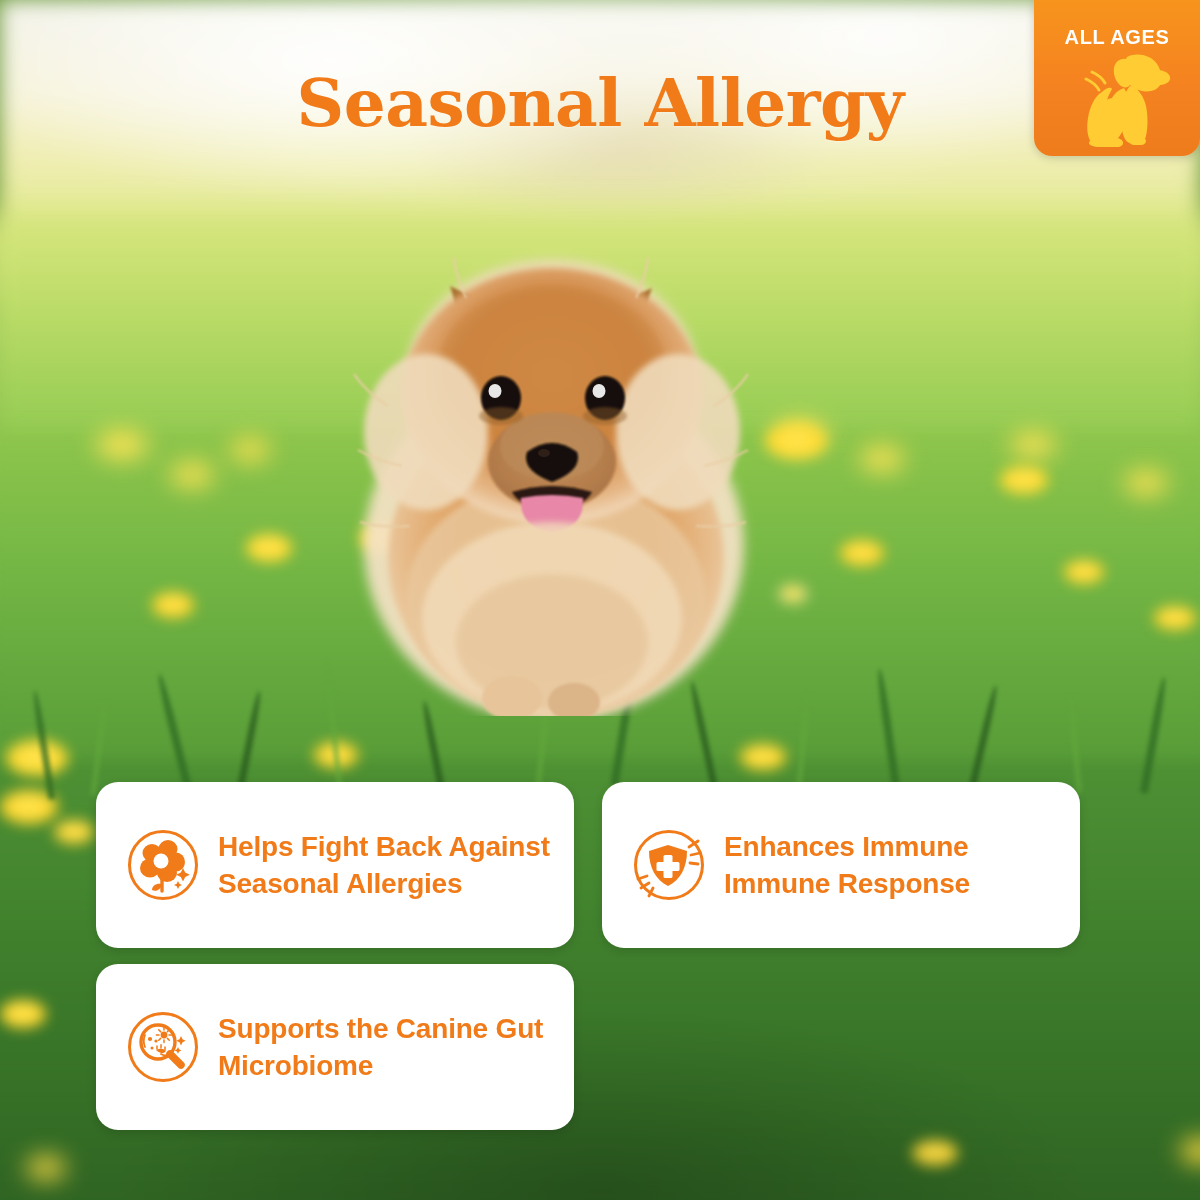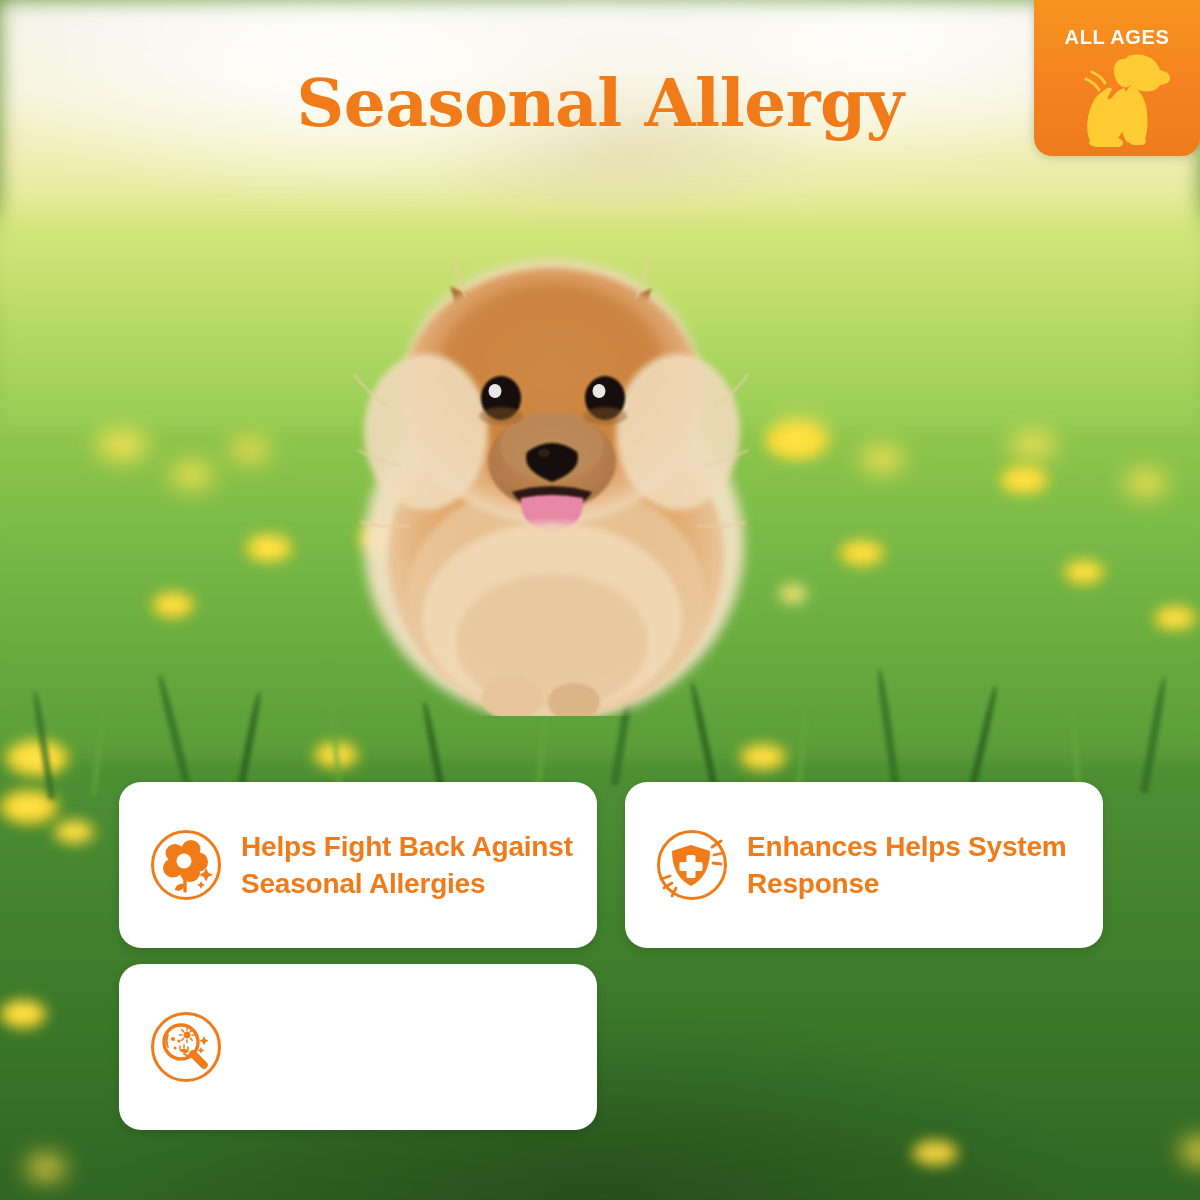--- a/index.html
+++ b/index.html
@@ -89,21 +89,21 @@
     font-family:"DejaVu Serif","Liberation Serif",serif;
     font-weight:bold; color:#F07B18; font-size:66px; line-height:82px;
     letter-spacing:-0.5px;
     text-shadow:0 1px 2px rgba(255,255,255,0.35);
   }
   #headline .l1 { display:block; }
   #headline .l2 { display:block; }
 
   
   #cards {
-    position:absolute; left:119px; top:782px; width:984px; height:348px;
+    position:absolute; left:96px; top:782px; width:984px; height:348px;
     display:grid; grid-template-columns:478px 478px; grid-template-rows:166px 166px;
     column-gap:28px; row-gap:16px;
   }
   .card {
     background:#ffffff; border-radius:22px;
     box-shadow:0 3px 10px rgba(0,0,0,0.14);
     display:flex; align-items:center; padding:0 14px 0 30px;
   }
   .card .ico { flex:0 0 auto; width:74px; height:74px; margin-right:18px; }
   .card .txt {
@@ -328,21 +328,21 @@
         <g stroke="#F07B18" stroke-width="2.8" stroke-linecap="round" fill="none">
           <path d="M57 19 L66 13"></path>
           <path d="M59 27 L68 25"></path>
           <path d="M58 35 L66 36"></path>
           <path d="M17 55 L9 60"></path>
           <path d="M15 48 L6 51"></path>
           <path d="M21 60 L17 68"></path>
         </g>
       </svg>
     </div>
-    <div class="txt">Enhances Helps System Response</div>
+    <div class="txt">Enhances Immune Immune Response</div>
   </div>
 
   <div class="card">
     <div class="ico">
       <svg width="74" height="74" viewBox="0 0 74 74" xmlns="http://www.w3.org/2000/svg">
         <circle cx="37" cy="37" r="33.5" fill="none" stroke="#F07B18" stroke-width="3"></circle>
         <circle cx="32" cy="32" r="17" fill="none" stroke="#F07B18" stroke-width="3.4"></circle>
         <path d="M44 44 L55 55" stroke="#F07B18" stroke-width="7.5" stroke-linecap="round"></path>
         <g fill="#F07B18">
           <circle cx="24" cy="29" r="2.1"></circle>
@@ -367,15 +367,16 @@
           </g>
           <g stroke="#F07B18" stroke-width="1.8" stroke-linecap="round" fill="none">
             <path d="M19 25 q-2.5 6 0 12"></path>
             <path d="M35 44 q3 2 6 1"></path>
           </g>
           <path d="M55 26 l1.5 3.2 l3.2 1.5 l-3.2 1.5 l-1.5 3.2 l-1.5 -3.2 l-3.2 -1.5 l3.2 -1.5 Z"></path>
           <path d="M52 37 l1.1 2.3 l2.3 1.1 l-2.3 1.1 l-1.1 2.3 l-1.1 -2.3 l-2.3 -1.1 l2.3 -1.1 Z"></path>
         </g>
       </svg>
     </div>
+    <div class="txt">Supports the Canine Gut Microbiome</div>
   </div>
 
 </div>
 
 </body></html>

